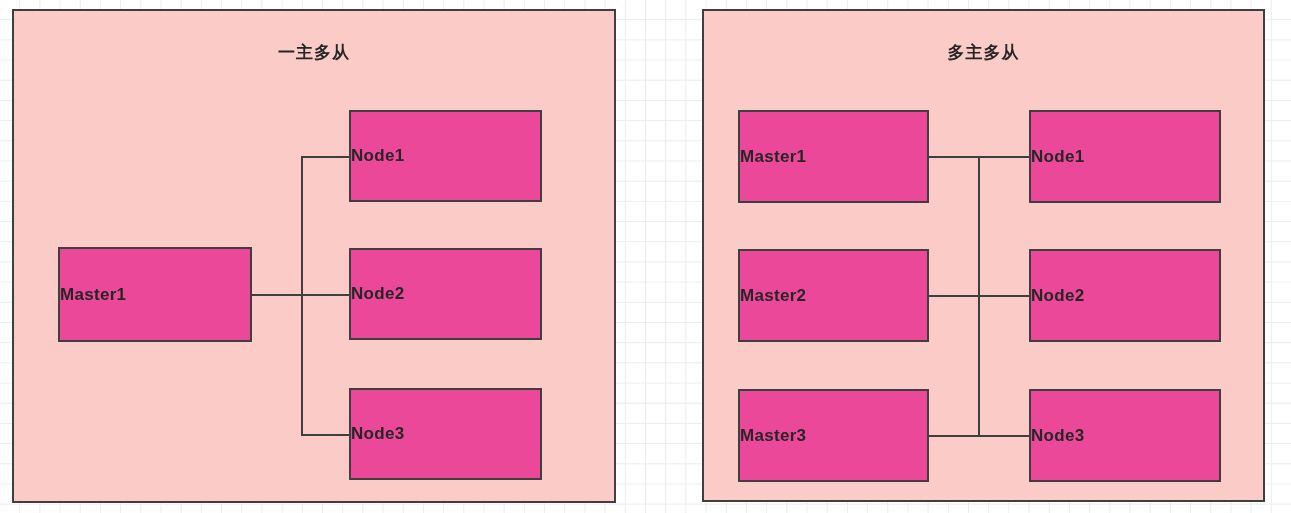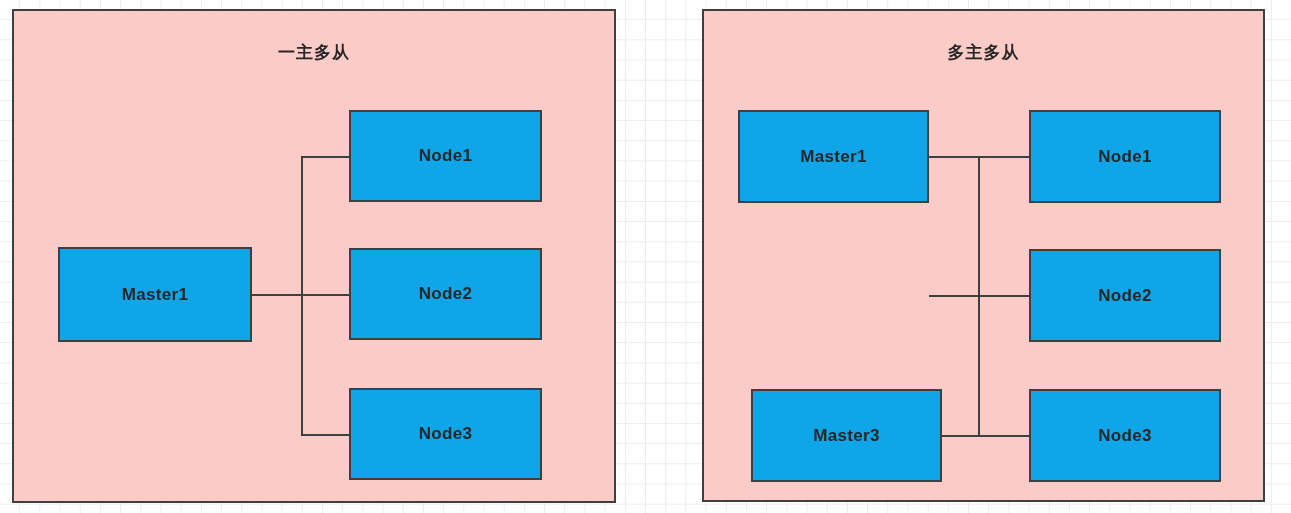--- a/index.html
+++ b/index.html
@@ -34,26 +34,25 @@
     left: 0;
     right: 0;
     text-align: center;
     font-size: 17px;
     font-weight: bold;
     color: #262626;
     letter-spacing: 1px;
   }
   .node-box {
     position: absolute;
-    background: #0ea5e9;
+    background: #ec4899;
     border: 2px solid #3f3f3f;
     box-sizing: border-box;
     display: flex;
     align-items: center;
-    justify-content: center;
     font-size: 17px;
     font-weight: bold;
     color: #262626;
     letter-spacing: 0.3px;
   }
   .edge-h {
     position: absolute;
     height: 2px;
     background: #3f3f3f;
   }
@@ -109,22 +108,25 @@
     <div class="edge-h" style="left:225px; top:284px; width:51px;"></div>
     <div class="edge-h" style="left:274px; top:284px; width:51px;"></div>
 
     <div class="edge-h" style="left:225px; top:424px; width:51px;"></div>
     <div class="edge-h" style="left:274px; top:424px; width:51px;"></div>
 
     <div class="node-box" style="left:34px; top:99px; width:191px; height:93px;">
       <span>Master1</span>
     </div>
 
+    <div class="node-box" style="left:34px; top:238px; width:191px; height:93px;">
+      <span>Master2</span>
+    </div>
 
-    <div class="node-box" style="left:34px; top:378px; width:191px; height:93px;margin-left:13px;">
+    <div class="node-box" style="left:34px; top:378px; width:191px; height:93px;">
       <span>Master3</span>
     </div>
 
     <div class="node-box" style="left:325px; top:99px; width:192px; height:93px;">
       <span>Node1</span>
     </div>
 
     <div class="node-box" style="left:325px; top:238px; width:192px; height:93px;">
       <span>Node2</span>
     </div>

